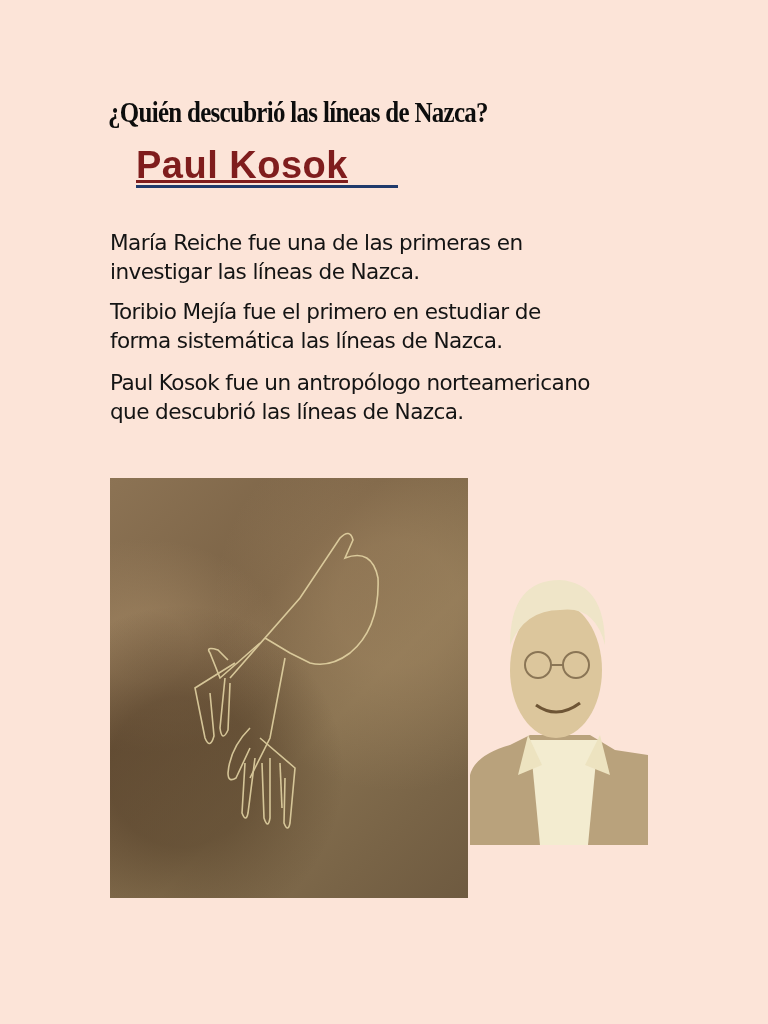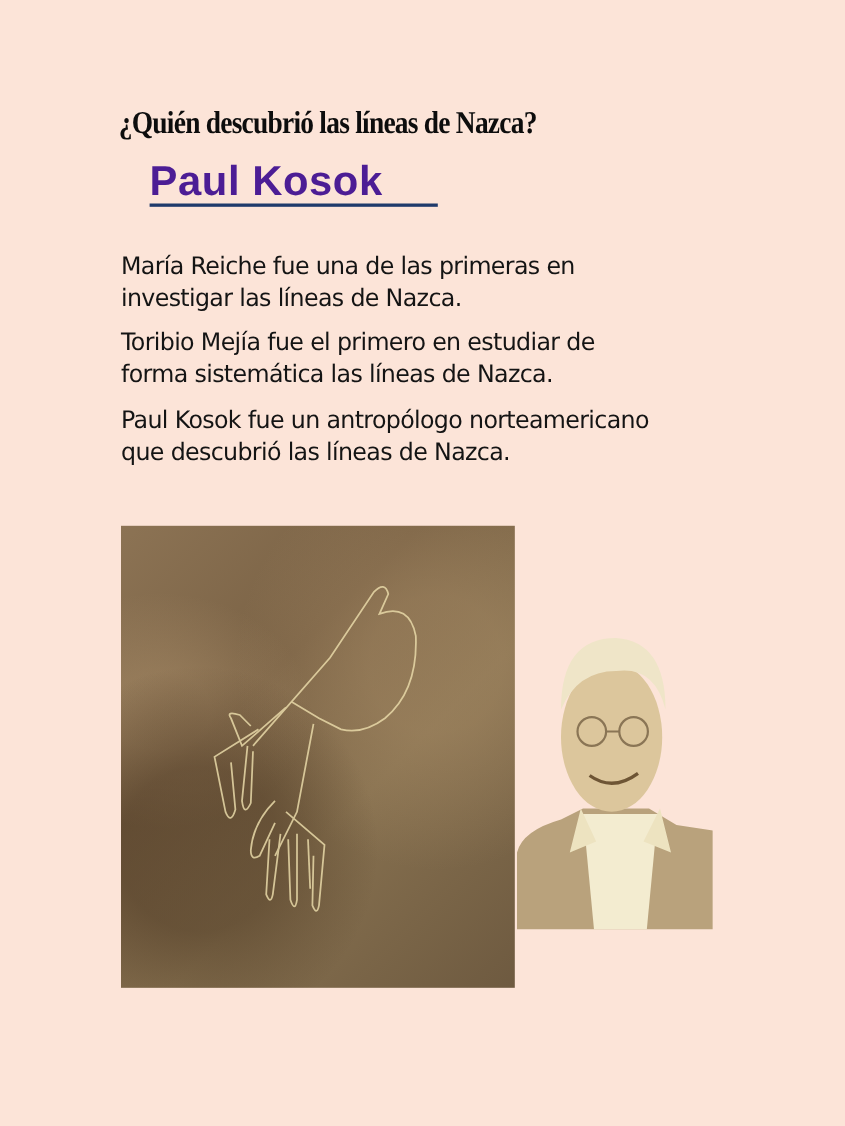--- a/index.html
+++ b/index.html
@@ -12,22 +12,22 @@
     .question {
       position: absolute; left: 108px; top: 96px;
       font-family: "Liberation Serif", serif;
       font-weight: bold; font-size: 29px; letter-spacing: -0.8px;
       color: #0d0d0d; transform: scaleX(0.86); transform-origin: left top;
       white-space: nowrap;
     }
     .answer {
       position: absolute; left: 136px; top: 144px;
       font-family: "Liberation Sans", sans-serif;
-      font-weight: bold; font-size: 38px; color: #4c1d95;
-      white-space: nowrap; letter-spacing: 0.5px;
+      font-weight: bold; font-size: 38px; color: #7f1d1d;
+      white-space: nowrap; letter-spacing: 0.5px; text-decoration: underline;
     }
     .answer-underline {
       position: absolute; left: 136px; top: 185px; width: 262px; height: 3px;
       background: #1f3a6b;
     }
     .para {
       position: absolute; left: 110px; font-size: 22px; line-height: 29px;
       color: #141414; font-family: "DejaVu Sans", sans-serif; letter-spacing: -0.6px;
       transform: scaleX(0.98); transform-origin: left top;
     }

